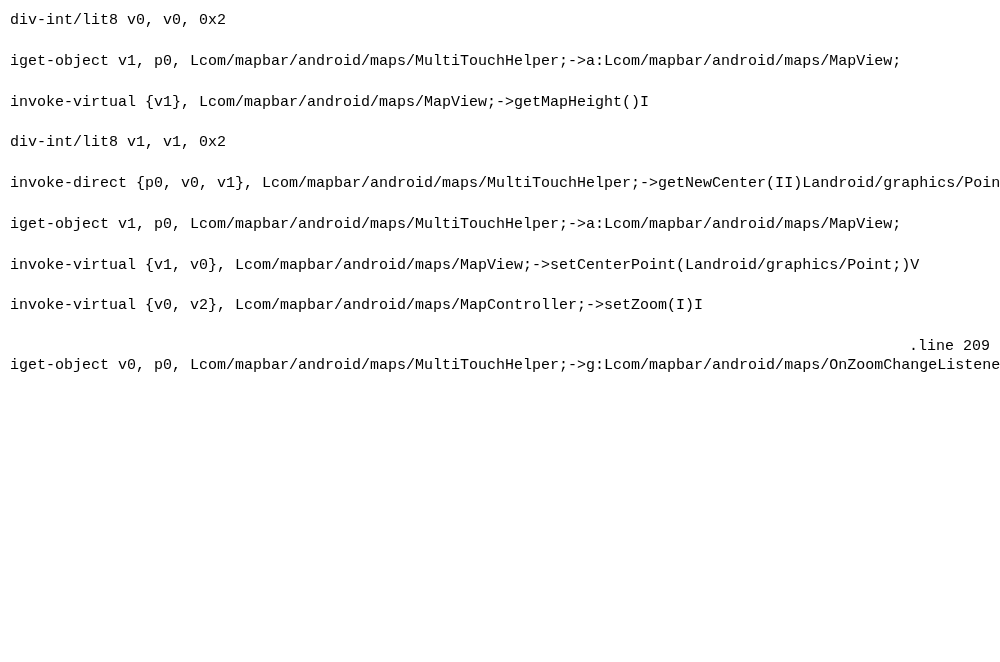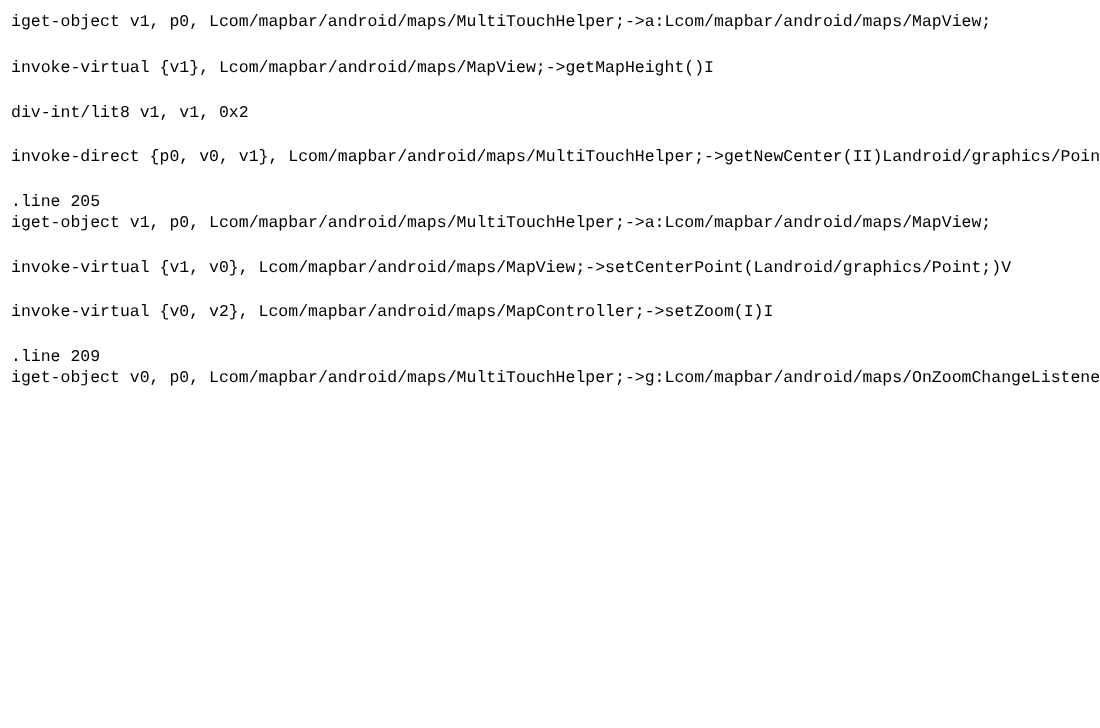--- a/index.html
+++ b/index.html
@@ -14,40 +14,43 @@
   }
   .line {
     margin: 0;
     padding: 0;
   }
   .para {
     margin-bottom: 22px;
   }
   .para:last-child {
     margin-bottom: 0;
+    text-align: right;
   }
 </style>
 </head>
 <body>
 
 <div id="code-container">
+    <div class="para">
+      <div class="line">div-int/lit8 v0, v0, 0x2</div>
+    </div>
     <div class="para">
       <div class="line">iget-object v1, p0, Lcom/mapbar/android/maps/MultiTouchHelper;-&gt;a:Lcom/mapbar/android/maps/MapView;</div>
     </div>
     <div class="para">
       <div class="line">invoke-virtual {v1}, Lcom/mapbar/android/maps/MapView;-&gt;getMapHeight()I</div>
     </div>
     <div class="para">
       <div class="line">div-int/lit8 v1, v1, 0x2</div>
     </div>
     <div class="para">
       <div class="line">invoke-direct {p0, v0, v1}, Lcom/mapbar/android/maps/MultiTouchHelper;-&gt;getNewCenter(II)Landroid/graphics/Point;</div>
     </div>
     <div class="para">
-      <div class="line">.line 205</div>
       <div class="line">iget-object v1, p0, Lcom/mapbar/android/maps/MultiTouchHelper;-&gt;a:Lcom/mapbar/android/maps/MapView;</div>
     </div>
     <div class="para">
       <div class="line">invoke-virtual {v1, v0}, Lcom/mapbar/android/maps/MapView;-&gt;setCenterPoint(Landroid/graphics/Point;)V</div>
     </div>
     <div class="para">
       <div class="line">invoke-virtual {v0, v2}, Lcom/mapbar/android/maps/MapController;-&gt;setZoom(I)I</div>
     </div>
     <div class="para">
       <div class="line">.line 209</div>

